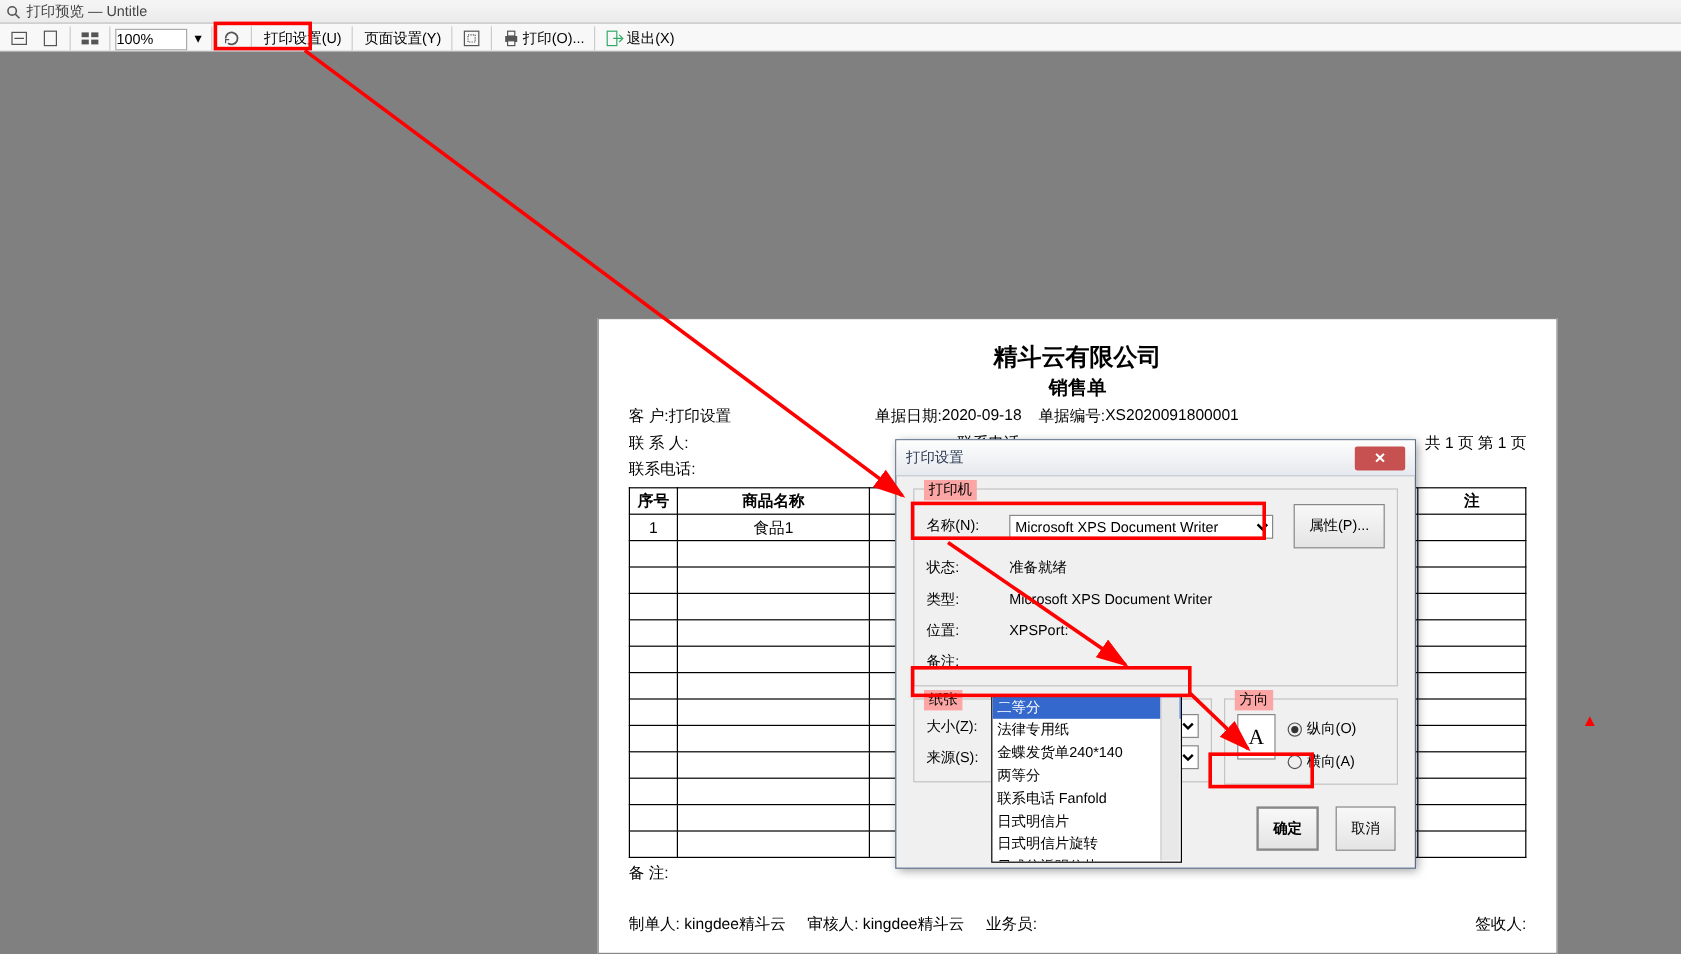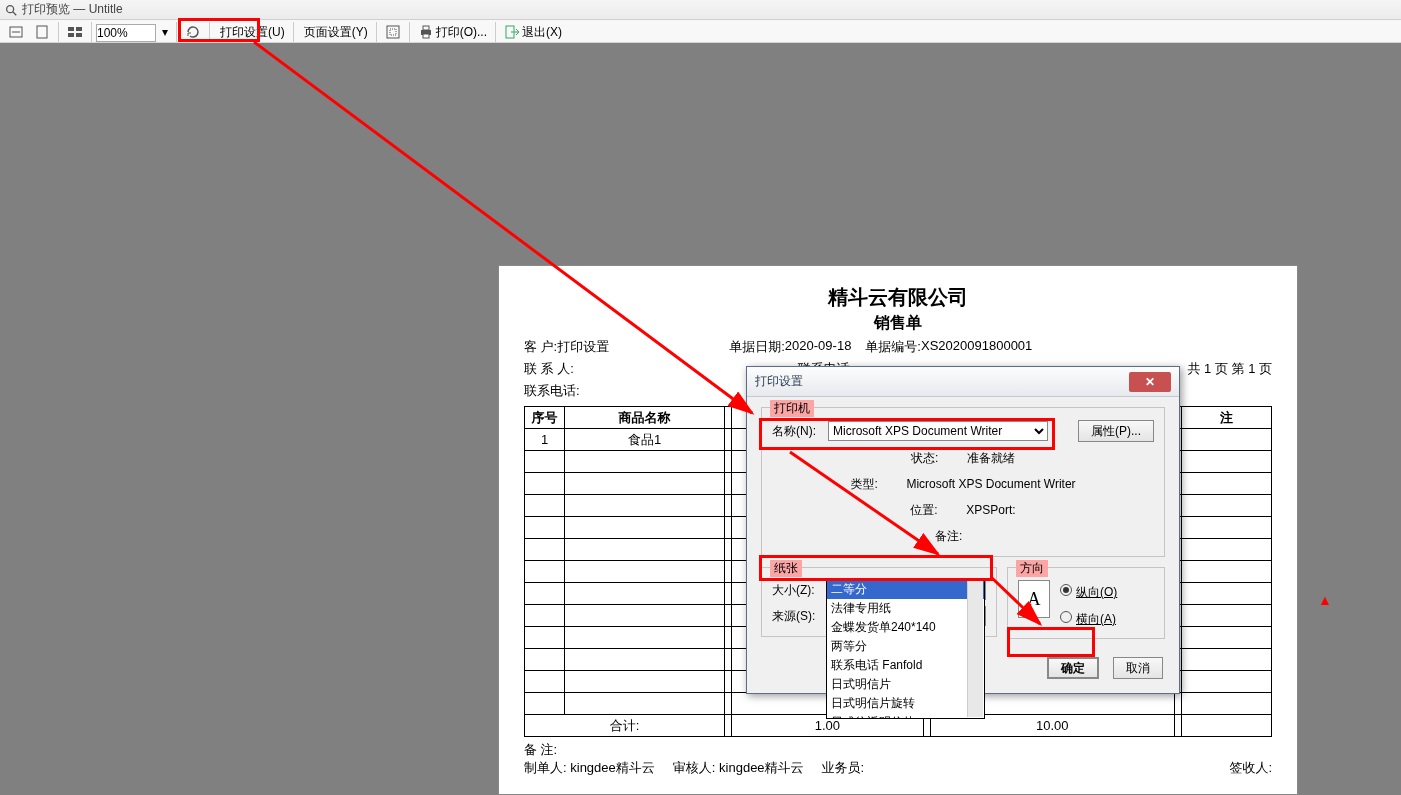--- a/index.html
+++ b/index.html
@@ -23,40 +23,40 @@
 .doc-table th.seq { width: 40px; }
 .doc-table th.name { width: 160px; }
 .doc-table th.note { width: 90px; }
 .dialog { position: absolute; left: 746px; top: 366px; width: 434px; background: #f0f0f0; border: 1px solid #5a6e8a; box-shadow: 2px 2px 8px rgba(0,0,0,0.4); font-size: 12px; }
 .dlg-title { height: 30px; background: linear-gradient(#fdfdfd,#e6e9ee); display: flex; align-items: center; padding: 0 8px; border-bottom: 1px solid #c4c9d0; }
 .dlg-title-text { color: #2b3a52; }
 .dlg-close { margin-left: auto; width: 42px; height: 20px; background: #c75050; border-radius: 2px; display: flex; align-items: center; justify-content: center; color: #fff; font-weight: bold; cursor: pointer; }
 .dlg-body { padding: 10px 14px 14px; }
 .group { border: 1px solid #c4c4c4; padding: 6px 10px 10px; margin-bottom: 10px; position: relative; }
 .group-title { position: absolute; top: -8px; left: 8px; background: #fca5a5; padding: 0 4px; }
-.row { display: flex; align-items: center; margin-top: 6px; min-height: 20px; gap: 0; justify-content: center; }
+.row { display: flex; align-items: center; margin-top: 6px; min-height: 20px; gap: 13px; }
 .row .lab { width: 56px; }
 select.combo, input.combo { height: 20px; border: 1px solid #888; background: #fff; font-size: 12px; }
-.btn { height: 22px; padding: 0 12px; background: linear-gradient(#f8f8f8,#e4e4e4); border: 1px solid #888; cursor: pointer; font-size: 12px; }
+.btn { height: 37px; padding: 0 12px; background: linear-gradient(#f8f8f8,#e4e4e4); border: 1px solid #888; cursor: pointer; font-size: 12px; }
 .dropdown-list { position: absolute; left: 826px; top: 579px; width: 159px; background: #fff; border: 1px solid #000; font-size: 12px; z-index: 50; max-height: 140px; overflow: hidden; }
 .dropdown-list::after { content:""; position:absolute; right:1px; top:1px; bottom:1px; width:15px; background:#e8e8e8; border-left:1px solid #ccc; }
 .dropdown-list .opt { padding: 1px 4px; white-space: nowrap; }
 .dropdown-list .opt.sel { background: #3468cc; color: #fff; }
 .ori-group { display: flex; gap: 10px; }
 .ori-preview { width: 32px; height: 38px; border: 1px solid #888; background: #fff; display:flex; align-items:center; justify-content:center; font-size:18px; font-family:serif; }
 .radio-col { display: flex; flex-direction: column; gap: 10px; margin-top: 4px; }
-.radio-item { display: flex; align-items: flex-start; gap: 4px; cursor: pointer; text-decoration: underline; }
+.radio-item { display: flex; align-items: center; gap: 4px; cursor: pointer; }
 .radio-dot { width: 12px; height: 12px; border: 1px solid #555; border-radius: 50%; display: inline-flex; align-items: center; justify-content: center; }
 .radio-dot.sel::after { content:""; width:6px; height:6px; border-radius:50%; background:#333; }
 .footer-btns { display: flex; justify-content: flex-end; gap: 14px; margin-top: 8px; padding-right: 2px; }
 .hl { position: absolute; border: 3px solid #f00; pointer-events: none; z-index: 100; }
 .arrow { position: absolute; z-index: 99; pointer-events: none; }
 .tri { position:absolute; z-index:99; color:#f00; font-size:14px; pointer-events:none; }
 .icon-svg { width:16px; height:16px; }
-.doc-foot { margin-top: 0; font-size: 13px; display:flex; gap: 18px; }
+.doc-foot { margin-top: 24px; font-size: 13px; display:flex; gap: 18px; }
 .section-paper-ori { display:flex; gap:10px; align-items:flex-start; }
 </style>
 </head>
 <body>
 
 <div class="titlebar">
   <span class="titlebar-icon">
     <svg class="icon-svg" viewBox="0 0 16 16">
         <circle cx="7" cy="7" r="4" fill="none" stroke="#555" stroke-width="1.5"></circle>
         <line x1="10" y1="10" x2="14" y2="14" stroke="#555" stroke-width="1.5"></line>
@@ -288,29 +288,20 @@
     <tr>
           <td></td>
           <td></td>
           <td></td>
           <td></td>
           <td></td>
           <td></td>
           <td></td>
           <td></td>
         </tr>
-    <tr>
-      <td colspan="2">合计:</td>
-      <td></td>
-      <td>1.00</td>
-      <td></td>
-      <td>10.00</td>
-      <td></td>
-          <td></td>
-    </tr>
   </tbody>
     </table>
   <div class="doc-row" style="margin-top:4px">
     <span>备  注:</span>
   </div>
   <div class="doc-foot">
     <span><span>制单人:</span> <span>kingdee精斗云</span></span>
     <span><span>审核人:</span> <span>kingdee精斗云</span></span>
     <span><span>业务员:</span></span>
     <span style="margin-left:auto"><span>签收人:</span></span>

